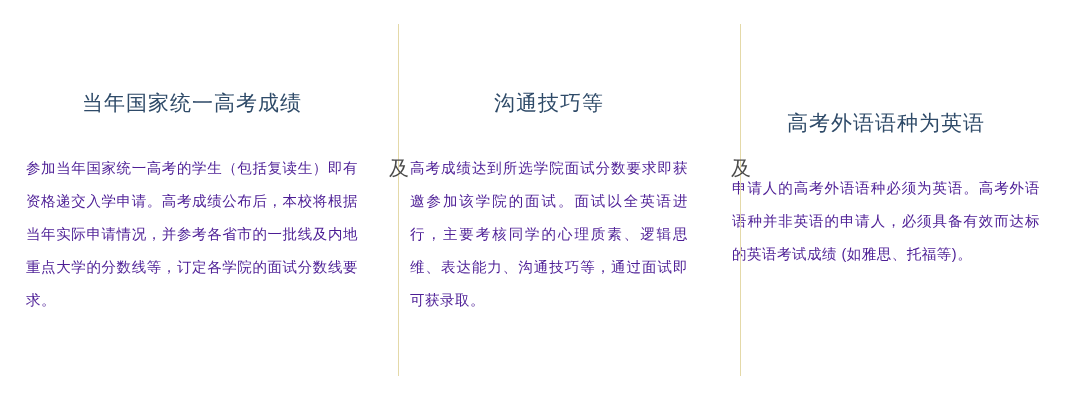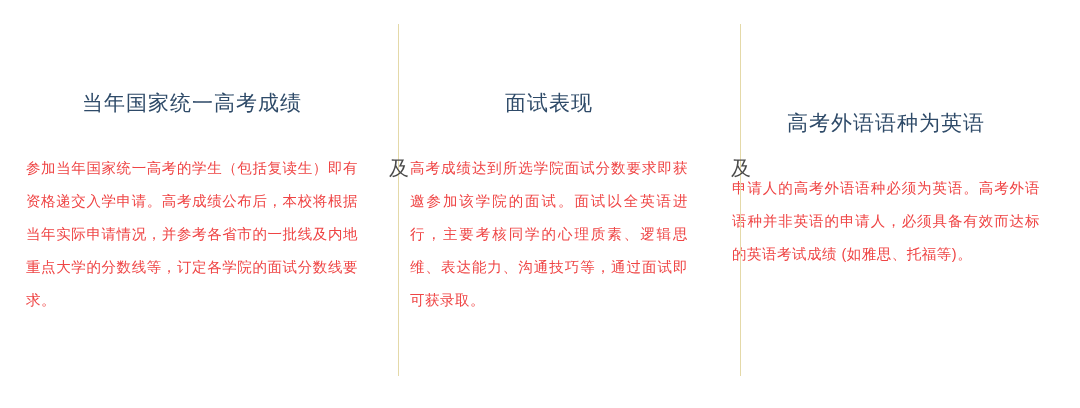--- a/index.html
+++ b/index.html
@@ -68,21 +68,21 @@
     text-align: center;
     margin: 0 0 34px 0;
     letter-spacing: 1px;
     font-weight: 400;
   }
   .col-1 .col-title { margin-top: 68px; }
   .col-2 .col-title { margin-top: 68px; }
   .col-3 .col-title { margin-top: 88px; }
 
   .col-body {
-    color: #ef4444;
+    color: #4c1d95;
     font-size: 14.5px;
     line-height: 33px;
     text-align: justify;
     text-justify: inter-ideograph;
     margin: 0;
     letter-spacing: 0.5px;
   }
   .col-1 .col-body { margin-top: 18px; }
   .col-2 .col-body { }
   .col-3 .col-body { margin-top: 22px; }
@@ -93,21 +93,21 @@
 <div class="sheet">
 
   <div class="columns">
 
     <div class="col col-1">
       <h2 class="col-title">当年国家统一高考成绩</h2>
       <p class="col-body">参加当年国家统一高考的学生（包括复读生）即有资格递交入学申请。高考成绩公布后，本校将根据当年实际申请情况，并参考各省市的一批线及内地重点大学的分数线等，订定各学院的面试分数线要求。</p>
     </div>
 
     <div class="col col-2">
-      <h2 class="col-title">面试表现</h2>
+      <h2 class="col-title">沟通技巧等</h2>
       <p class="col-body">高考成绩达到所选学院面试分数要求即获邀参加该学院的面试。面试以全英语进行，主要考核同学的心理质素、逻辑思维、表达能力、沟通技巧等，通过面试即可获录取。</p>
     </div>
 
     <div class="col col-3">
       <h2 class="col-title">高考外语语种为英语</h2>
       <p class="col-body">申请人的高考外语语种必须为英语。高考外语语种并非英语的申请人，必须具备有效而达标的英语考试成绩 (如雅思、托福等)。</p>
     </div>
 
   </div>
 

